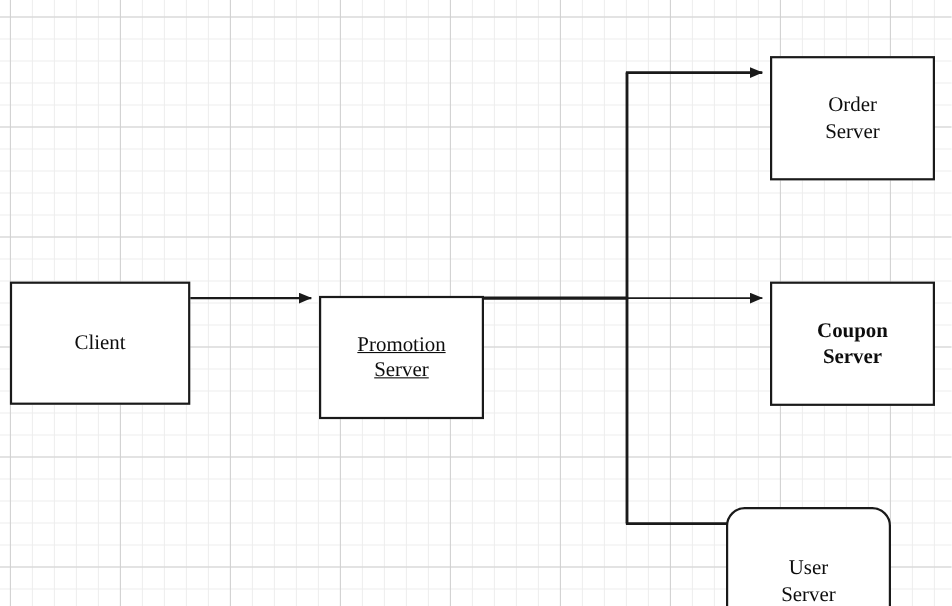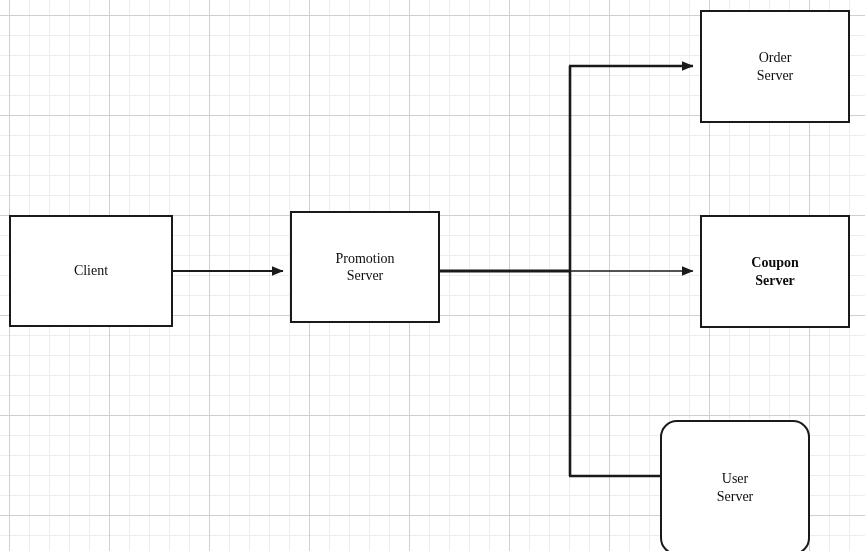--- a/index.html
+++ b/index.html
@@ -44,25 +44,26 @@
     position: absolute;
     box-sizing: border-box;
     background: #ffffff;
     border: 2px solid #1a1a1a;
     display: flex;
     align-items: center;
     justify-content: center;
     text-align: center;
     line-height: 1.22;
     color: #0d0d0d;
-    font-size: 14px;
+    font-size: 19px;
     font-family: "Liberation Serif", "DejaVu Serif", serif;
     z-index: 2;
     -webkit-user-select: none;
     user-select: none;
+    margin-top: 41px;
   }
   .node-label {
     display: block;
     white-space: pre-line;
     padding: 0 6px;
   }
 </style>
 </head>
 <body>
 
@@ -97,21 +98,21 @@
 
     <g>
       <path d="M569,476 L693,476" fill="none" stroke="#1a1a1a" stroke-width="2.4" marker-end="url(#arrow)"></path>
     </g>
   </svg>
 
   <div class="node" id="node-client" style="left:9px; top:215px; width:164px; height:112px;">
     <span class="node-label">Client</span>
   </div>
 
-  <div class="node" id="node-promotion-server" style="left:290px; top:211px; width:150px; height:112px;">
+  <div class="node" id="node-promotion-server" style="left:290px; top:228px; width:150px; height:112px;text-decoration:underline;">
     <span class="node-label">Promotion
 Server</span>
   </div>
 
   <div class="node" id="node-order-server" style="left:700px; top:10px; width:150px; height:113px;">
     <span class="node-label">Order
 Server</span>
   </div>
 
   <div class="node" id="node-coupon-server" style="left:700px; top:215px; width:150px; height:113px;font-weight:bold;">

